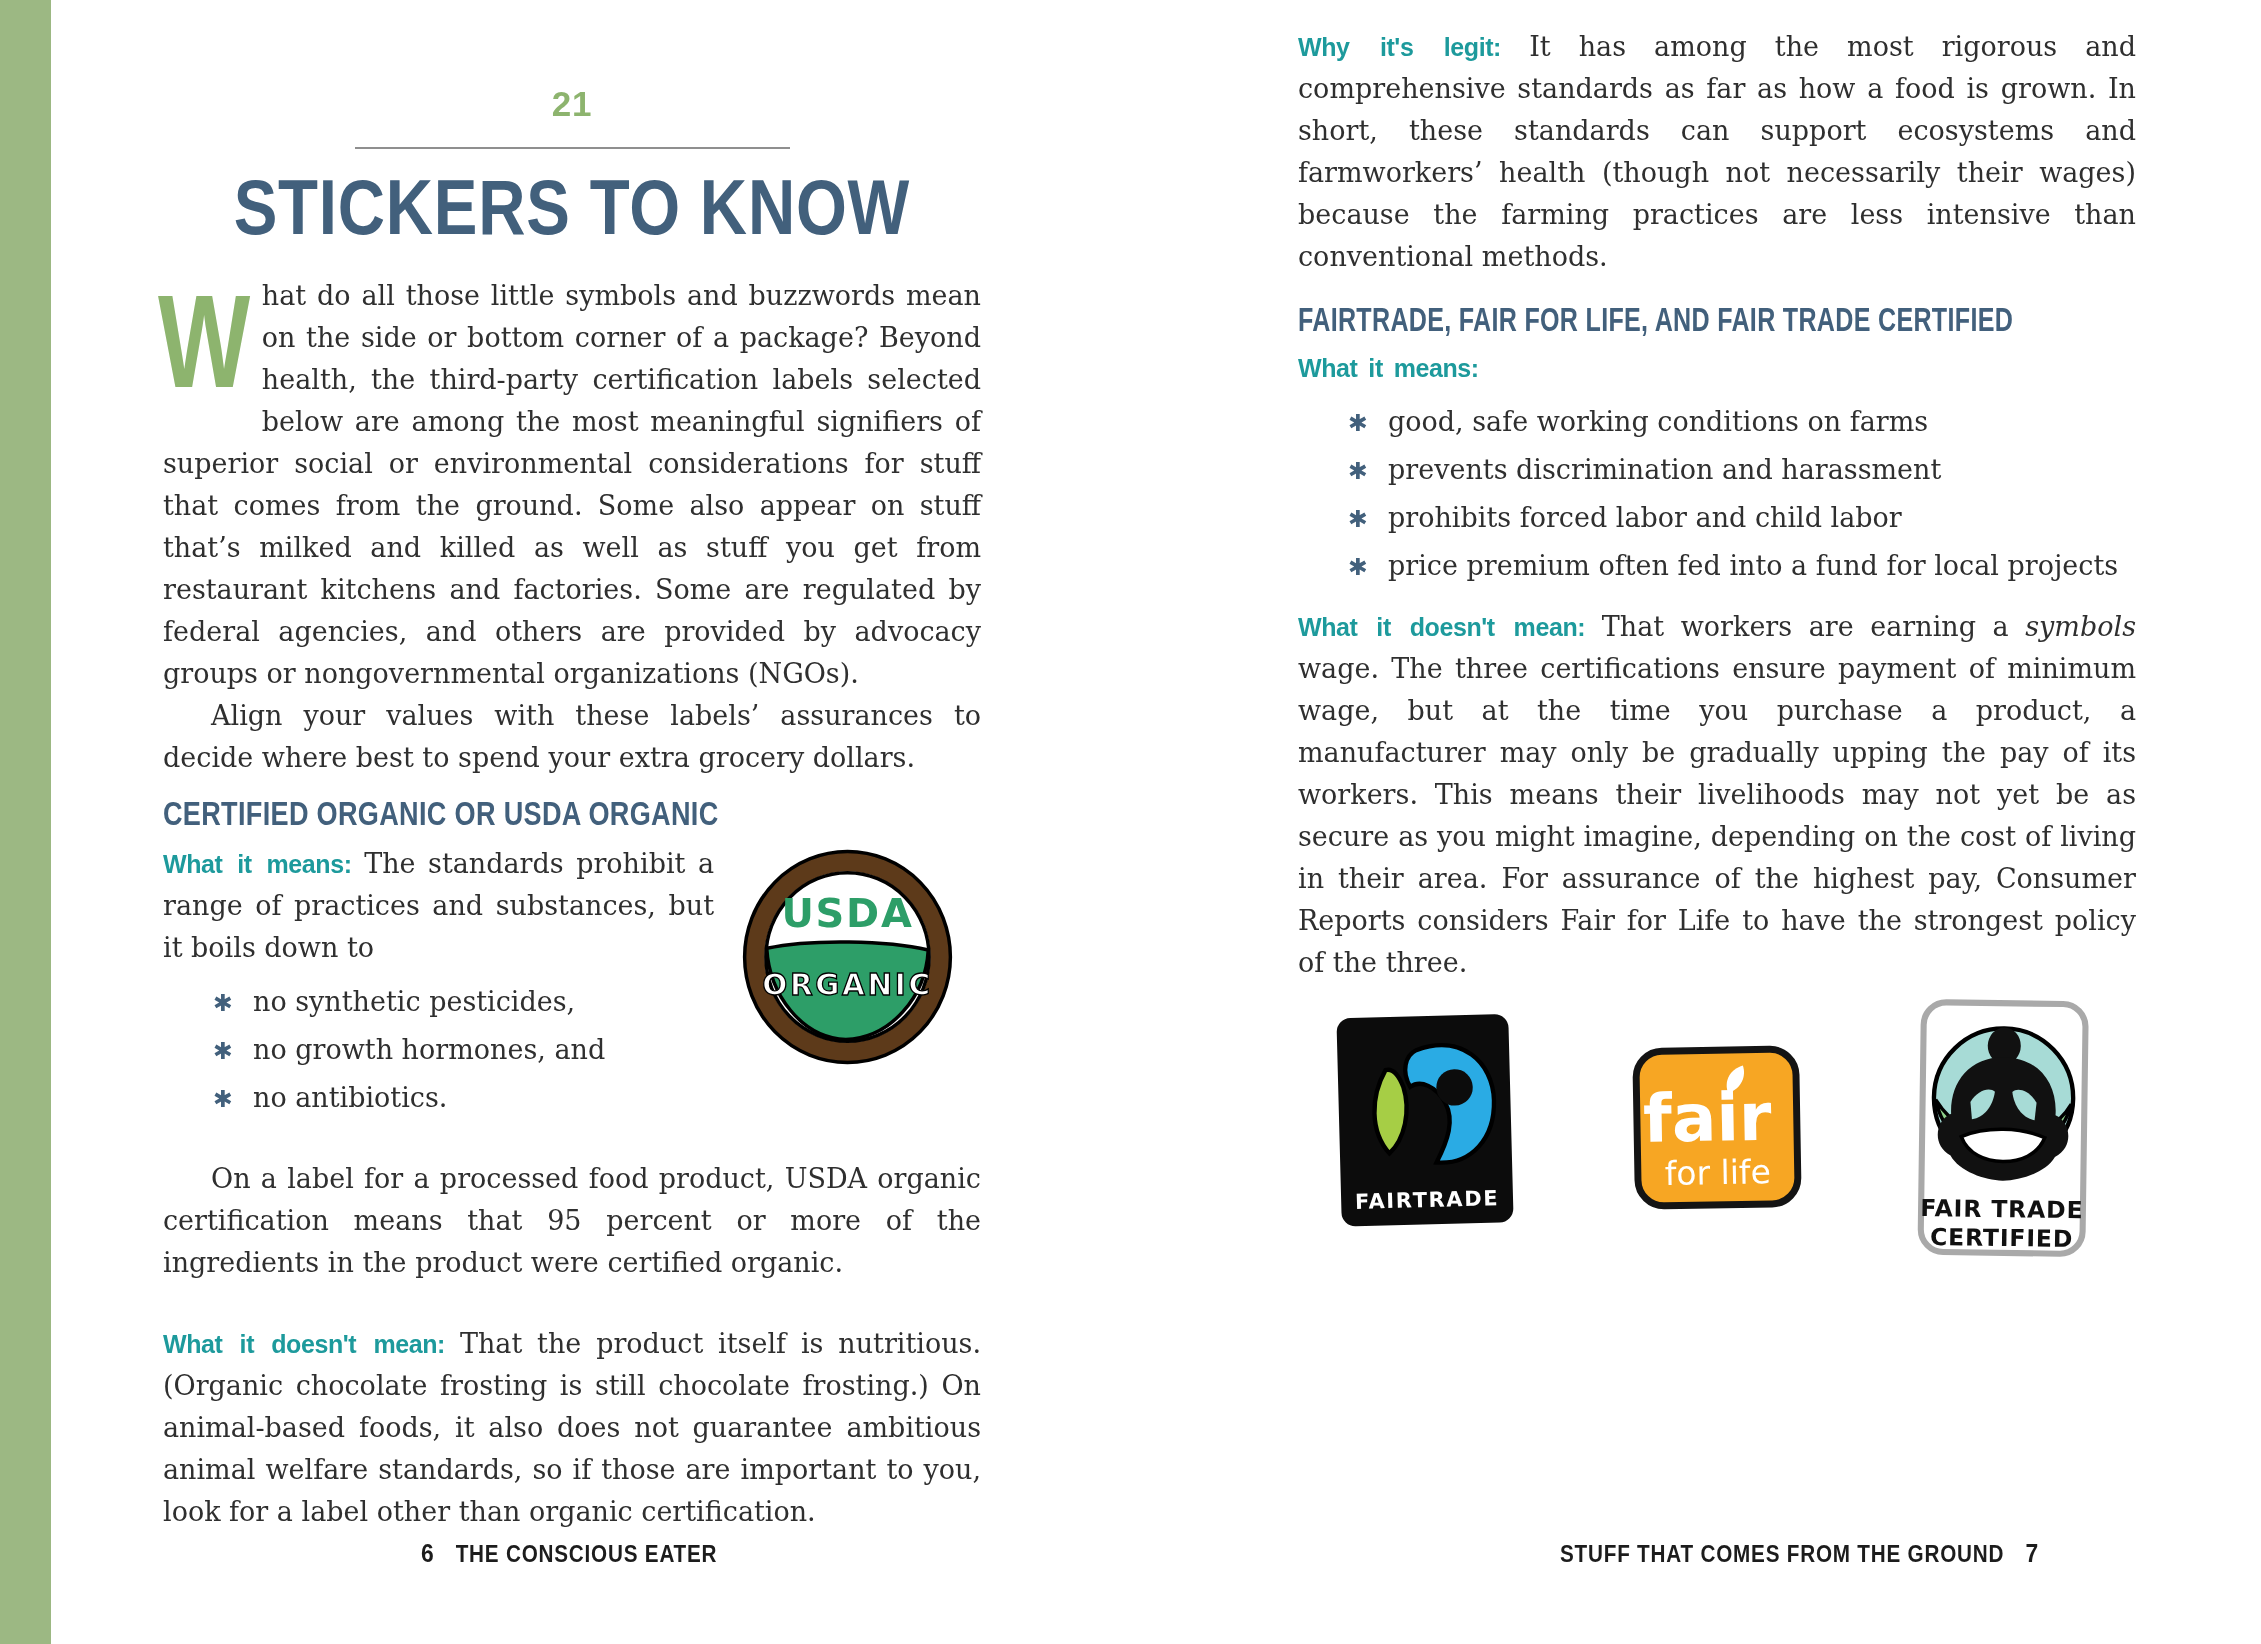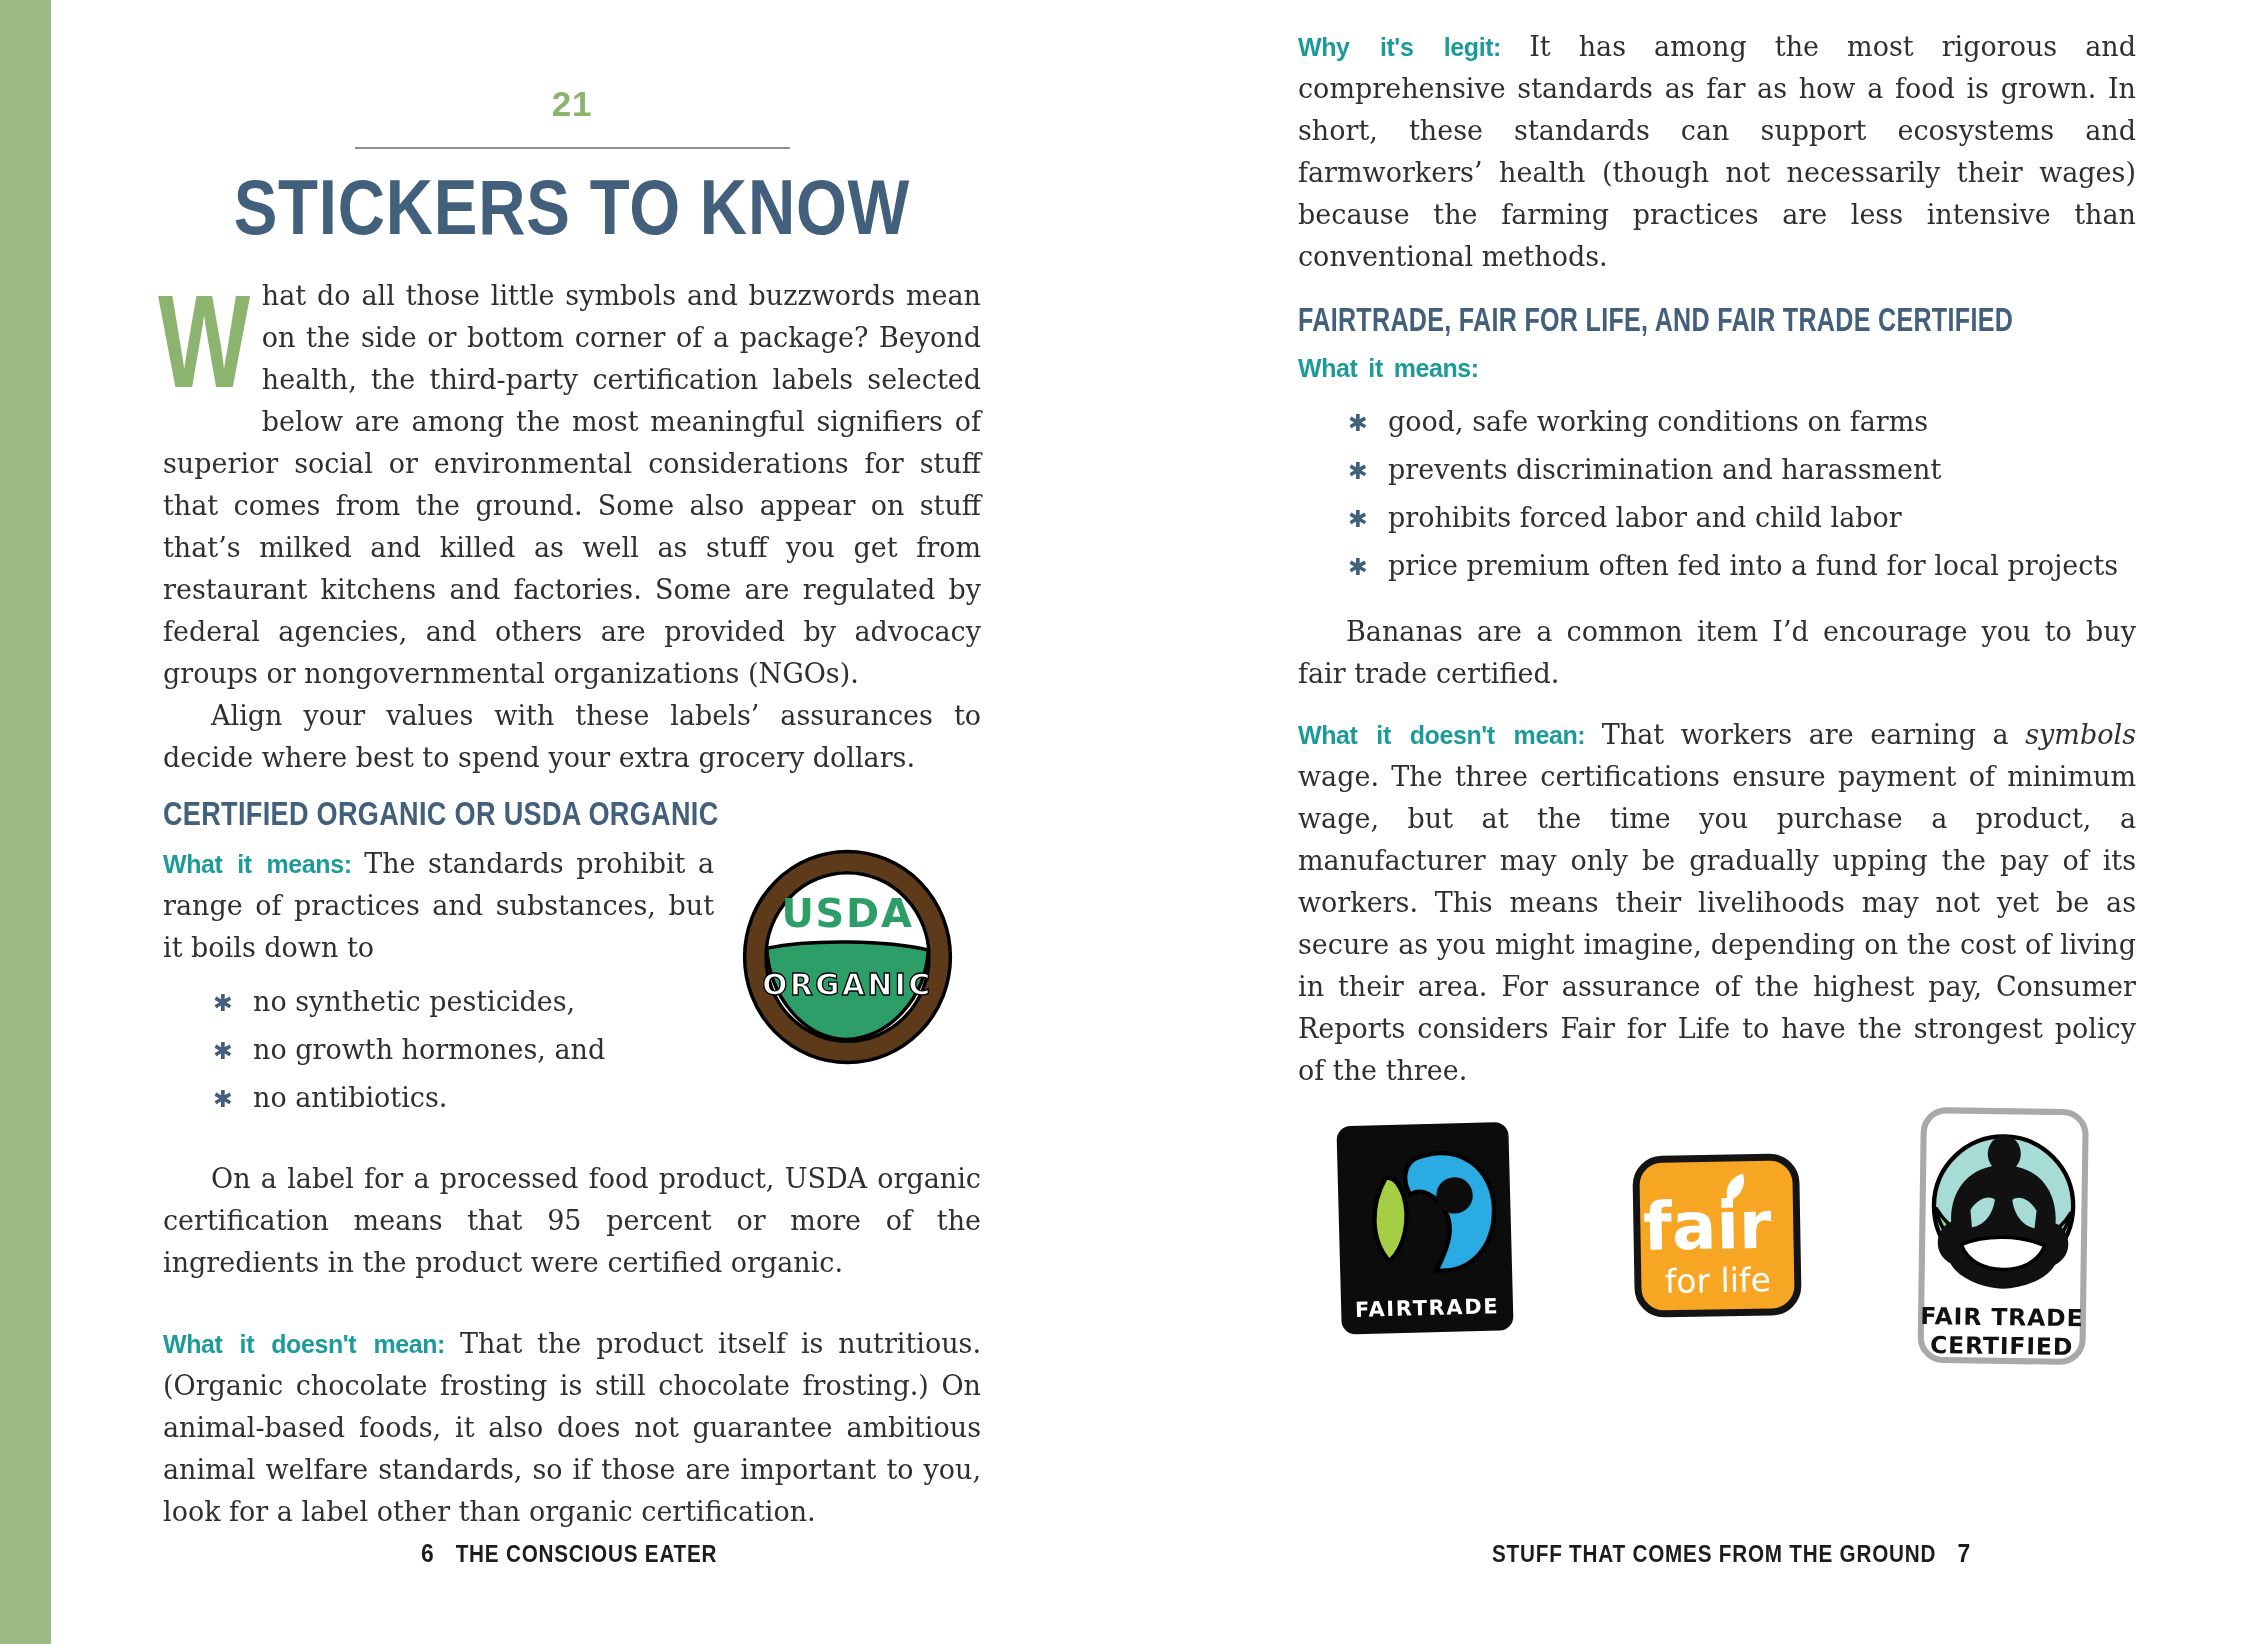--- a/index.html
+++ b/index.html
@@ -77,21 +77,21 @@
   .logo-ffl { margin-top:35px; }
   .logo-ftc { margin-top:-10.4px; }
 
   
   .footer {
     position:absolute; top:1538px; white-space:nowrap;
     font-family:"Liberation Sans", sans-serif; font-weight:bold;
     font-size:23.5px; color:#1c1c1c; letter-spacing:0.9px;
   }
   .footer-left  { left:421px; }
-  .footer-right { left:1492px; }
+  .footer-right { left:1560px; }
   .f-inner { display:inline-block; transform:scaleX(0.88); transform-origin:left center; }
   .f-num-left  { font-size:26px; margin-right:24px; }
   .f-num-right { font-size:26px; margin-left:24px; }
 
   svg text { font-family:"DejaVu Sans", sans-serif; }
 </style>
 </head>
 <body>
 
 <div class="green-bar"></div>
@@ -154,21 +154,20 @@
     <span class="lbl">What it means:</span>
   </p>
 
   <ul class="bullets bt">
     <li><span class="star">✱</span><span>good, safe working conditions on farms</span></li>
     <li><span class="star">✱</span><span>prevents discrimination and harassment</span></li>
     <li><span class="star">✱</span><span>prohibits forced labor and child labor</span></li>
     <li><span class="star">✱</span><span>price premium often fed into a fund for local projects</span></li>
   </ul>
 
-  <p class="bt indent" style="margin-top:24px;">Bananas are a common item I’d encourage you to buy fair trade certified.</p>
 
   <p class="bt" style="margin-top:19px;">
     <span class="lbl">What it doesn't mean:</span>
     <span>That workers are earning a</span>
     <i>symbols</i>
     <span>wage. The three certifications ensure payment of minimum wage, but at the time you purchase a product, a manufacturer may only be gradually upping the pay of its workers. This means their livelihoods may not yet be as secure as you might imagine, depending on the cost of living in their area. For assurance of the highest pay, Consumer Reports considers Fair for Life to have the strongest policy of the three.</span>
   </p>
 
   <div class="logos">
 

